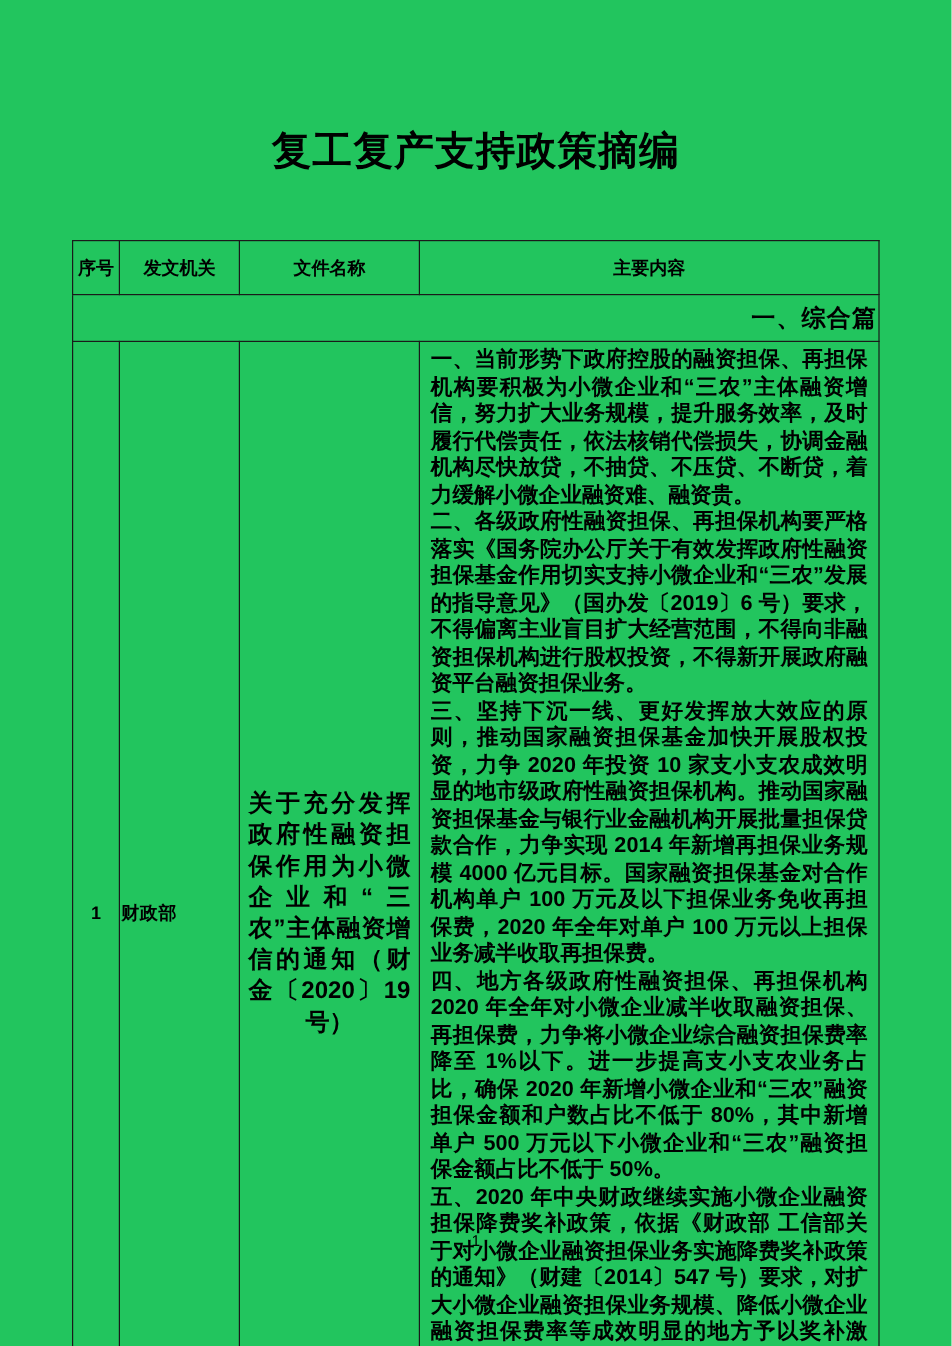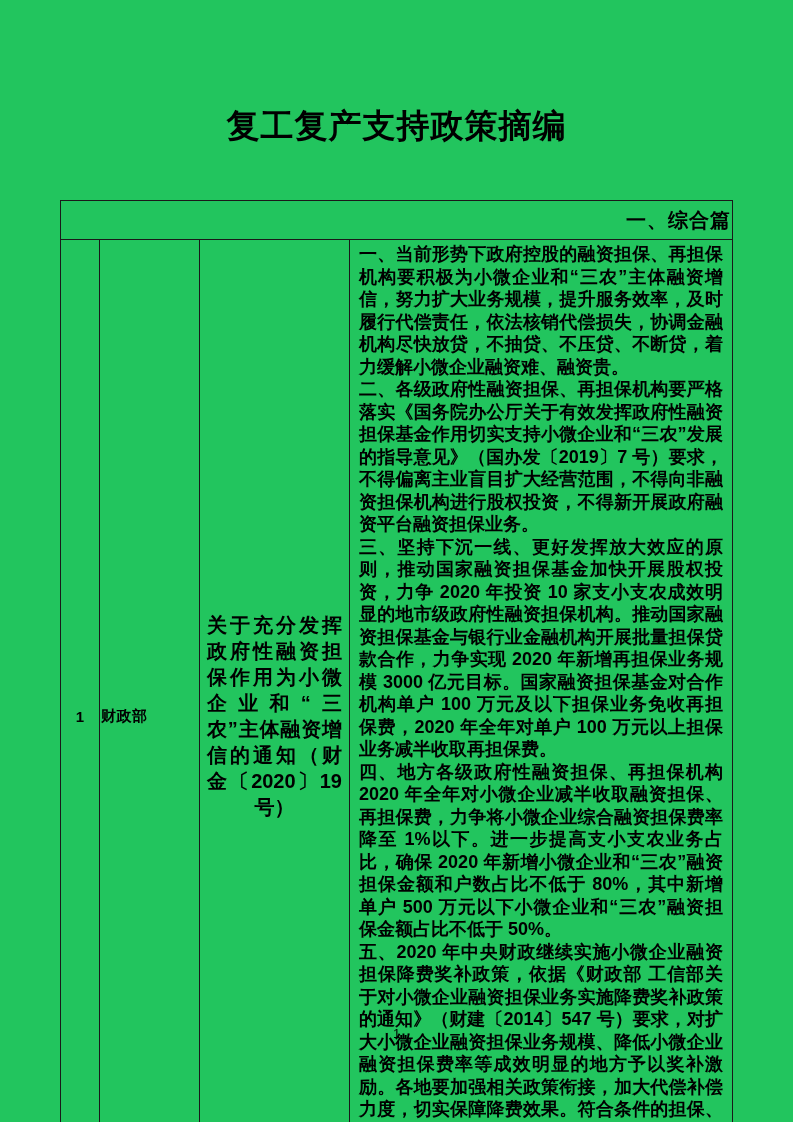--- a/index.html
+++ b/index.html
@@ -96,31 +96,37 @@
   <h1 class="doc-title">复工复产支持政策摘编</h1>
 
   <table class="policy-table">
     <colgroup>
       <col style="width:39px">
       <col style="width:100px">
       <col style="width:150px">
       <col style="width:383px">
     </colgroup>
     <tbody>
+        <tr class="header-row">
+      <th class="col-no-h">序号</th>
+      <th>发文机关</th>
+      <th>文件名称</th>
+      <th>主要内容</th>
+    </tr>
     <tr class="section-row">
       <td colspan="4">一、综合篇</td>
     </tr>
     <tr class="data-row">
       <td class="cell-no">1</td>
       <td class="cell-agency">财政部</td>
       <td class="cell-docname">关于充分发挥政府性融资担保作用为小微企业和“三农”主体融资增信的通知（财金〔2020〕19 号）</td>
       <td class="cell-content">
         <p>一、当前形势下政府控股的融资担保、再担保机构要积极为小微企业和“三农”主体融资增信，努力扩大业务规模，提升服务效率，及时履行代偿责任，依法核销代偿损失，协调金融机构尽快放贷，不抽贷、不压贷、不断贷，着力缓解小微企业融资难、融资贵。</p>
-        <p>二、各级政府性融资担保、再担保机构要严格落实《国务院办公厅关于有效发挥政府性融资担保基金作用切实支持小微企业和“三农”发展的指导意见》（国办发〔2019〕7 号）要求，不得偏离主业盲目扩大经营范围，不得向非融资担保机构进行股权投资，不得新开展政府融资平台融资担保业务。</p>
-        <p>三、坚持下沉一线、更好发挥放大效应的原则，推动国家融资担保基金加快开展股权投资，力争 2020 年投资 10 家支小支农成效明显的地市级政府性融资担保机构。推动国家融资担保基金与银行业金融机构开展批量担保贷款合作，力争实现 2020 年新增再担保业务规模 3000 亿元目标。国家融资担保基金对合作机构单户 100 万元及以下担保业务免收再担保费，2020 年全年对单户 100 万元以上担保业务减半收取再担保费。</p>
+        <p>二、各级政府性融资担保、再担保机构要严格落实《国务院办公厅关于有效发挥政府性融资担保基金作用切实支持小微企业和“三农”发展的指导意见》（国办发〔2019〕6 号）要求，不得偏离主业盲目扩大经营范围，不得向非融资担保机构进行股权投资，不得新开展政府融资平台融资担保业务。</p>
+        <p>三、坚持下沉一线、更好发挥放大效应的原则，推动国家融资担保基金加快开展股权投资，力争 2020 年投资 10 家支小支农成效明显的地市级政府性融资担保机构。推动国家融资担保基金与银行业金融机构开展批量担保贷款合作，力争实现 2014 年新增再担保业务规模 4000 亿元目标。国家融资担保基金对合作机构单户 100 万元及以下担保业务免收再担保费，2020 年全年对单户 100 万元以上担保业务减半收取再担保费。</p>
         <p>四、地方各级政府性融资担保、再担保机构 2020 年全年对小微企业减半收取融资担保、再担保费，力争将小微企业综合融资担保费率降至 1%以下。进一步提高支小支农业务占比，确保 2020 年新增小微企业和“三农”融资担保金额和户数占比不低于 80%，其中新增单户 500 万元以下小微企业和“三农”融资担保金额占比不低于 50%。</p>
         <p>五、2020 年中央财政继续实施小微企业融资担保降费奖补政策，依据《财政部 工信部关于对小微企业融资担保业务实施降费奖补政策的通知》（财建〔2014〕547 号）要求，对扩大小微企业融资担保业务规模、降低小微企业融资担保费率等成效明显的地方予以奖补激励。各地要加强相关政策衔接，加大代偿补偿力度，切实保障降费效果。符合条件的担保、再担保机构可按规定享受担保赔偿准备和未到期责任准备在企业所得税税前扣除等税收优惠政策。</p>
       </td>
     </tr>
   </tbody>
     </table>
 
   <div class="page-number">1</div>
 
 </div>

